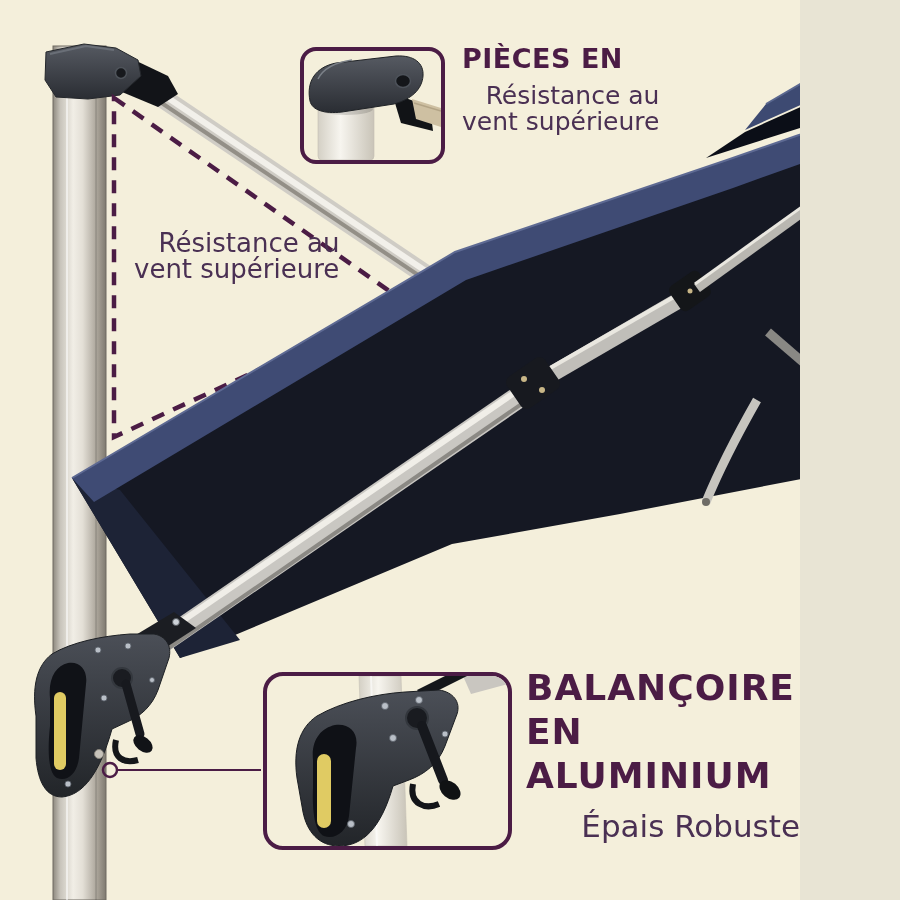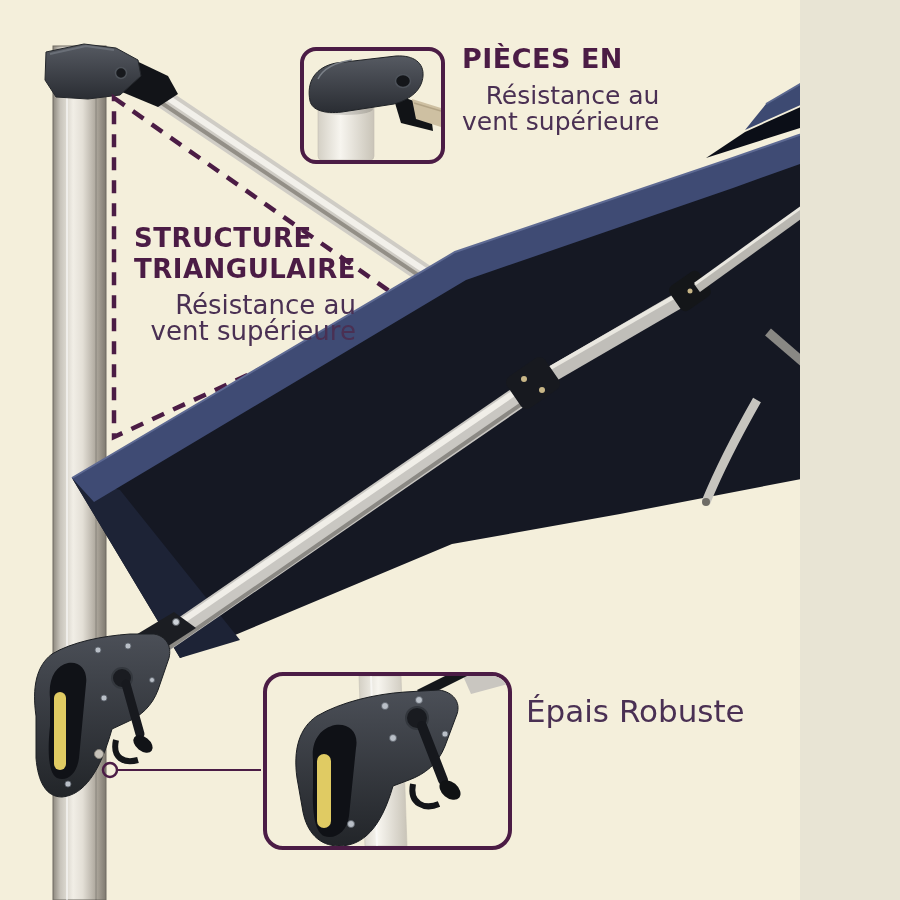--- a/index.html
+++ b/index.html
@@ -19,21 +19,21 @@
   .callout-title{font-weight:bold;color:#4b1c45;letter-spacing:.5px;}
   .callout-sub{color:#4a3053;text-align:right;}
   .callout-top{left:462px;top:44px;}
   .callout-top .callout-title{font-size:27px;line-height:30px;}
   .callout-top .callout-sub{font-size:25px;line-height:26px;margin-top:9px;}
   .callout-mid{left:134px;top:223px;}
   .callout-mid .callout-title{font-size:26px;line-height:31px;}
   .callout-mid .callout-sub{font-size:26px;line-height:26px;margin-top:7px;}
   .callout-bottom{left:526px;top:666px;}
   .callout-bottom .callout-title{font-size:36px;line-height:44px;letter-spacing:1px;}
-  .callout-bottom .callout-sub{font-size:31px;line-height:33px;margin-top:29px;}
+  .callout-bottom .callout-sub{font-size:31px;line-height:33px;margin-top:12px;}
 </style>
 </head>
 <body>
 
 <div class="stage">
 
   <svg class="scene" width="900" height="900" viewBox="0 0 900 900">
     <defs>
       <linearGradient id="poleGrad" x1="0" y1="0" x2="1" y2="0">
         <stop offset="0" stop-color="#8e897f"></stop>
@@ -194,29 +194,29 @@
     <div class="callout-title">
       <span>PIÈCES EN</span><br>
     </div>
     <div class="callout-sub">
       <span>Résistance au</span><br>
       <span>vent supérieure</span>
     </div>
   </div>
 
   <div class="callout callout-mid">
-    <div class="callout-title">
-      <span>STRUCTURE</span><br>
-      <span>TRIANGULAIRE</span>
-    </div>
     <div class="callout-sub">
       <span>Résistance au</span><br>
       <span>vent supérieure</span>
     </div>
   </div>
 
   <div class="callout callout-bottom">
+    <div class="callout-title">
+      <span>BALANÇOIRE</span><br>
+      <span>EN ALUMINIUM</span>
+    </div>
     <div class="callout-sub">
       <span>Épais Robuste</span>
     </div>
   </div>
 
 </div>
 
 </body></html>

